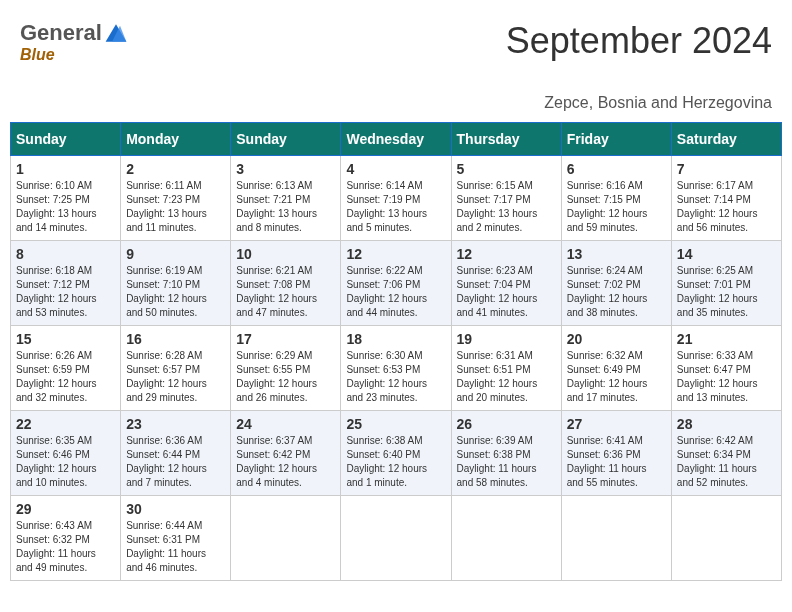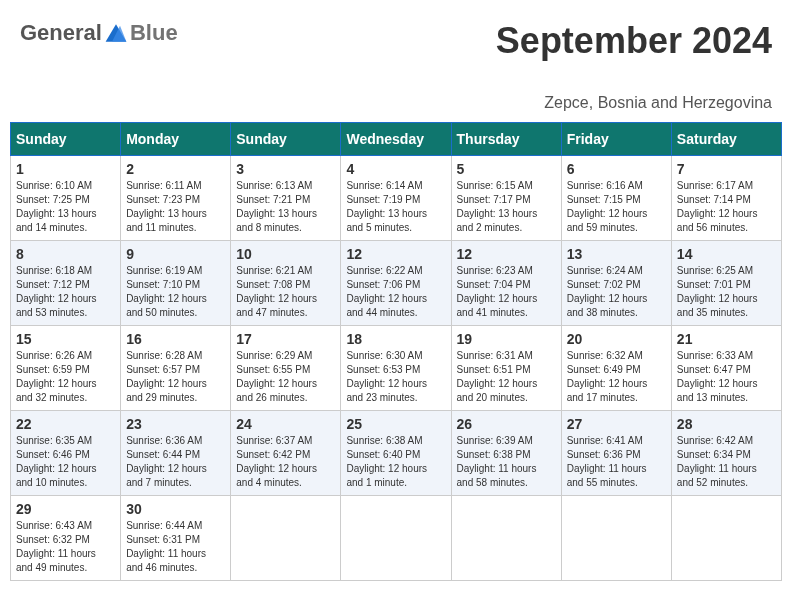--- a/index.html
+++ b/index.html
@@ -19,21 +19,21 @@
     .logo {
       display: flex;
       flex-direction: column;
       align-items: flex-start;
     }
     .title-block {
       text-align: right;
     }
     .month-title {
       font-size: 36px;
-      font-weight: bold;
+      font-weight: normal;
       color: #333;
     }
     .location {
       font-size: 16px;
       color: #555;
       margin-top: 32px;
     }
     .calendar {
       width: 100%;
       border-collapse: collapse;
@@ -84,21 +84,21 @@
 
 <div class="header">
   <div class="logo">
     <div style="display:flex;align-items:center;">
       <span style="font-size:22px;font-weight:bold;color:#555;">General</span>
       <svg width="24" height="22" viewBox="0 0 30 26" style="margin:0 2px;">
         <polygon points="2,24 15,2 28,24" fill="#1a6dcc"></polygon>
         <polygon points="10,24 20,4 28,24" fill="#3a8ae8" opacity="0.75"></polygon>
       </svg>
     </div>
-    <span style="font-size:22px;font-weight:bold;color:#737373;">Blue</span>
+    <span style="font-size:16px;font-weight:bold;color:#a16207;font-style:italic;">Blue</span>
   </div>
   <div class="title-block">
     <div class="month-title">September 2024</div>
     <div class="location">Zepce, Bosnia and Herzegovina</div>
   </div>
 </div>
 
 <table class="calendar">
   <thead>
     <tr>
@@ -251,15 +251,15 @@
 </table>
 
 <style>
   .header {
     display: flex;
     justify-content: space-between;
     align-items: flex-start;
   }
   .logo {
     display: flex;
-    flex-direction: row;
+    flex-direction: column;
   }
 </style>
 
 </body></html>

